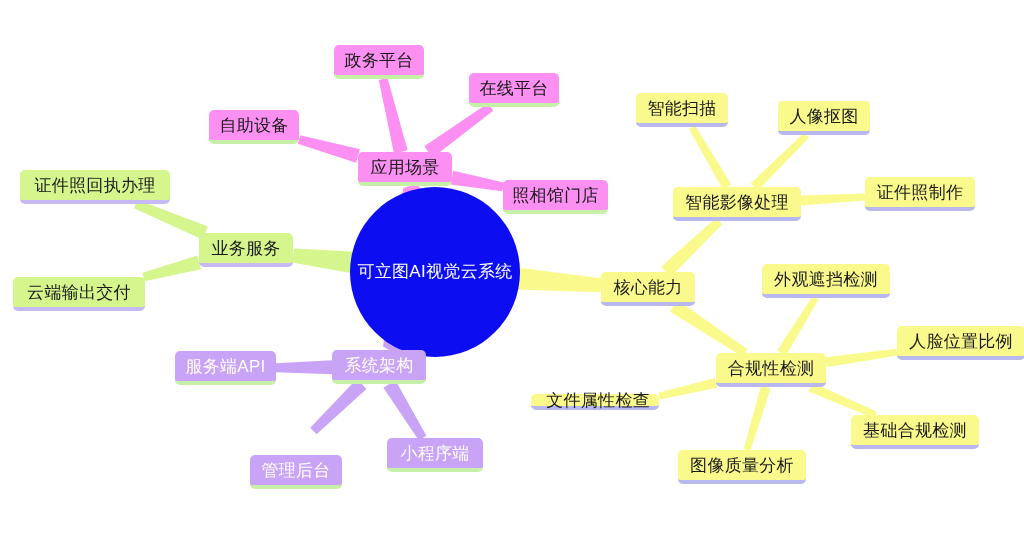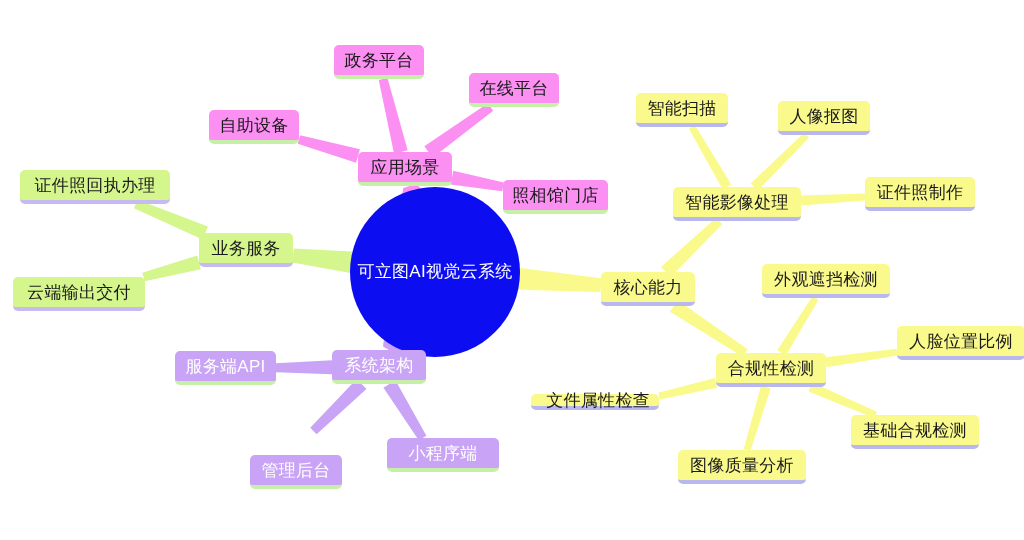--- a/index.html
+++ b/index.html
@@ -118,21 +118,21 @@
       </div>
       <div class="node green" style="left: 13px; top: 277px; width: 132px; height: 34px;">
         <span>云端输出交付</span>
       </div>
       <div class="node purple" style="left: 175px; top: 351px; width: 101px; height: 34px;">
         <span>服务端API</span>
       </div>
       <div class="node purple" style="left: 250px; top: 431px; width: 92px; height: 34px; margin-top: 24px;">
         <span>管理后台</span>
       </div>
-      <div class="node purple" style="left: 387px; top: 438px; width: 112px; height: 34px;">
+      <div class="node purple" style="left: 387px; top: 438px; width: 96px; height: 34px;">
         <span>小程序端</span>
       </div>
       <div class="node yellow" style="left: 673px; top: 187px; width: 128px; height: 34px;">
         <span>智能影像处理</span>
       </div>
       <div class="node yellow" style="left: 636px; top: 93px; width: 92px; height: 34px;">
         <span>智能扫描</span>
       </div>
       <div class="node yellow" style="left: 778px; top: 101px; width: 92px; height: 34px;">
         <span>人像抠图</span>

